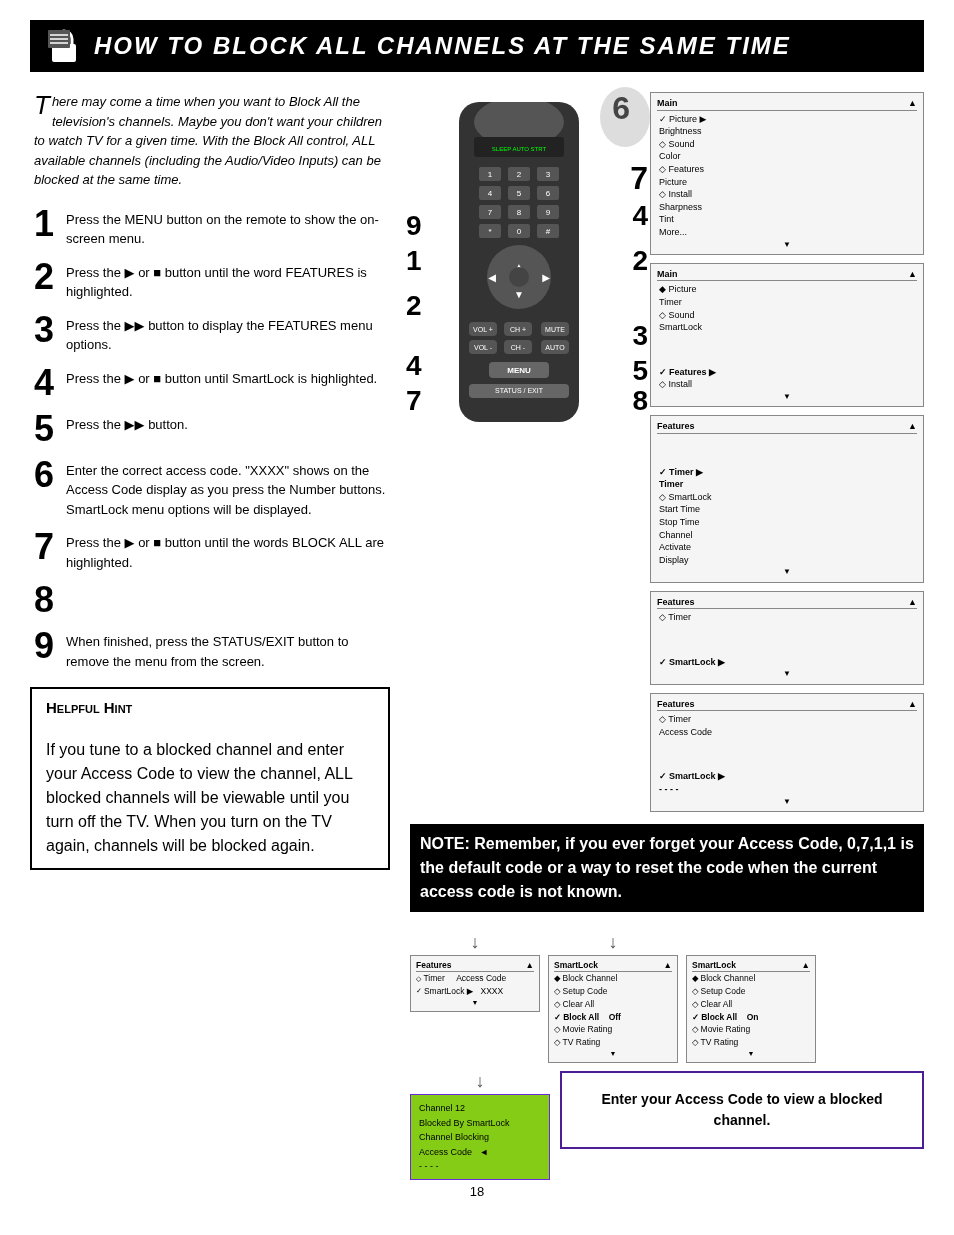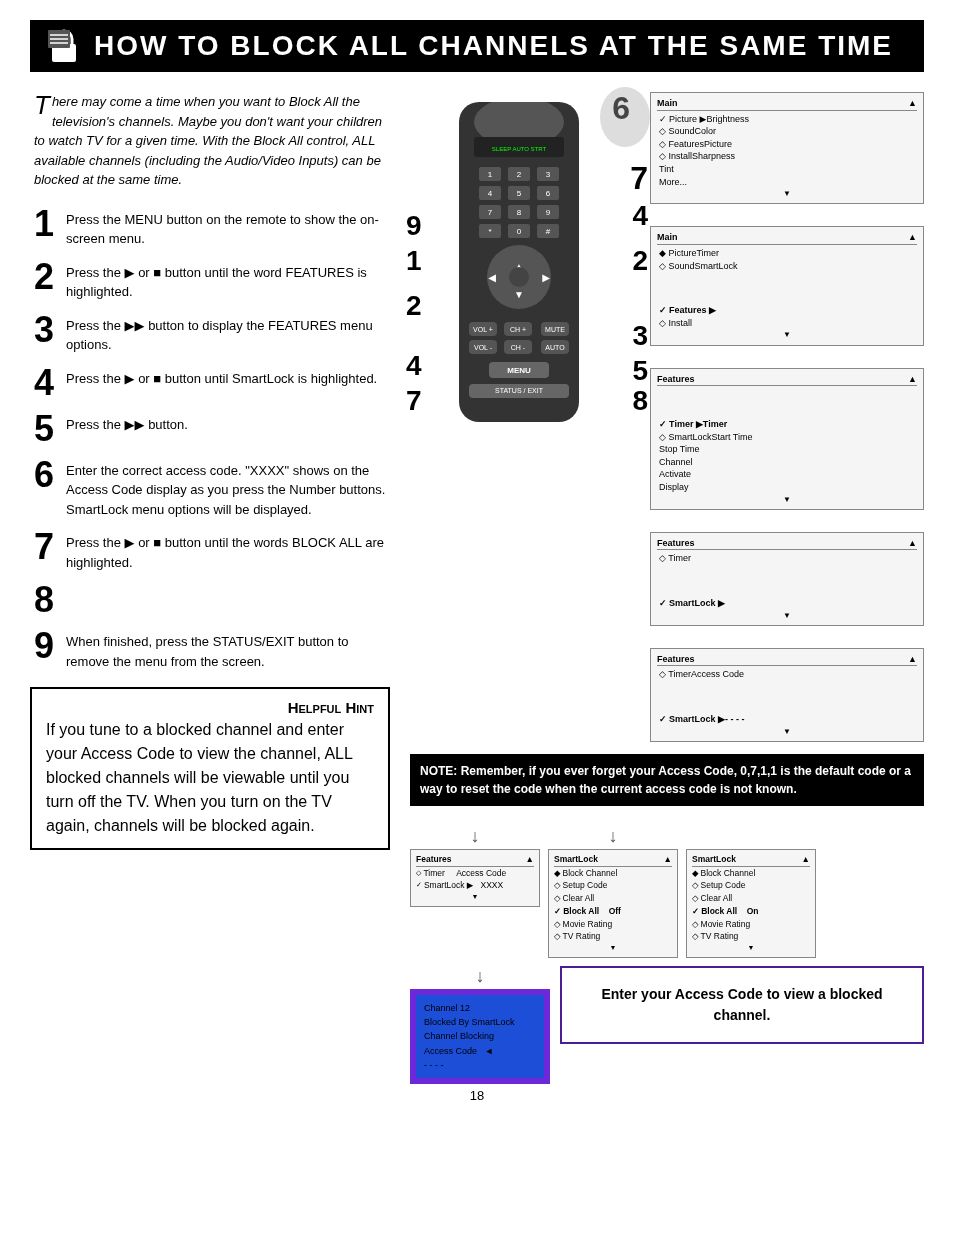--- a/index.html
+++ b/index.html
@@ -22,25 +22,26 @@
       padding: 8px 16px;
       margin-bottom: 20px;
     }
     .header-icon {
       width: 36px;
       height: 36px;
       margin-right: 12px;
       flex-shrink: 0;
     }
     .header-title {
-      font-size: 28px;
+      font-size: 24px;
       font-weight: bold;
       letter-spacing: 2px;
       text-transform: uppercase;
       font-variant: small-caps;
+      font-style: italic;
     }
 
     
     .main-content {
       display: flex;
       gap: 20px;
     }
 
     .left-column {
       width: 360px;
@@ -98,40 +99,40 @@
     
     .hint-box {
       border: 2px solid #000;
       margin-top: 16px;
       padding: 10px 14px;
     }
     .hint-title {
       font-size: 15px;
       font-weight: bold;
       font-variant: small-caps;
-      text-align: right;
-      margin-bottom: 2px;
+      text-align: left;
+      margin-bottom: 22px;
     }
     .hint-text {
       font-size: 16px;
       line-height: 1.5;
     }
 
     
     .right-top {
       display: flex;
       gap: 10px;
       align-items: flex-start;
     }
 
     
     .menu-screens {
       display: flex;
       flex-direction: column;
-      gap: 22px;
+      gap: 8px;
       flex: 1;
     }
     .menu-screen {
       border: 1px solid #888;
       background: #f5f5f5;
       padding: 4px 6px;
       font-size: 9px;
       line-height: 1.4;
       min-height: 60px;
     }
@@ -140,36 +141,37 @@
       border-bottom: 1px solid #888;
       margin-bottom: 2px;
       font-size: 9px;
       display: flex;
       justify-content: space-between;
     }
     .menu-screen .menu-item {
       display: flex;
       justify-content: flex-start;
       padding: 0 2px;
+      flex-direction: column;
     }
     .menu-screen .menu-item.selected {
       font-weight: bold;
       margin-top: 32px;
     }
     .menu-screen .arrow-down {
       text-align: center;
       font-size: 8px;
     }
 
     
     .note-box {
       background: #000;
       color: #fff;
       padding: 8px 10px;
-      font-size: 12px;
+      font-size: 16px;
       font-weight: bold;
       line-height: 1.5;
       margin-top: 4px;
     }
     .small-menu {
       border: 1px solid #888;
       background: #f5f5f5;
       font-size: 8.5px;
       line-height: 1.5;
       padding: 3px 5px;
@@ -190,22 +192,22 @@
     .small-menu .sm-item .diamond {
       font-size: 7px;
     }
     .small-menu .sm-arrow {
       text-align: center;
       font-size: 7px;
     }
 
     
     .channel-blocked {
-      border: 6px solid #6d28d9;
-      background: #1d4ed8;
+      border: 1px solid #6d28d9;
+      background: #84cc16;
       padding: 6px 8px;
       font-size: 9px;
       line-height: 1.6;
       min-width: 140px;
     }
     .enter-code-box {
       border: 2px solid #4c1d95;
       padding: 16px 20px;
       font-size: 14px;
       font-weight: bold;

